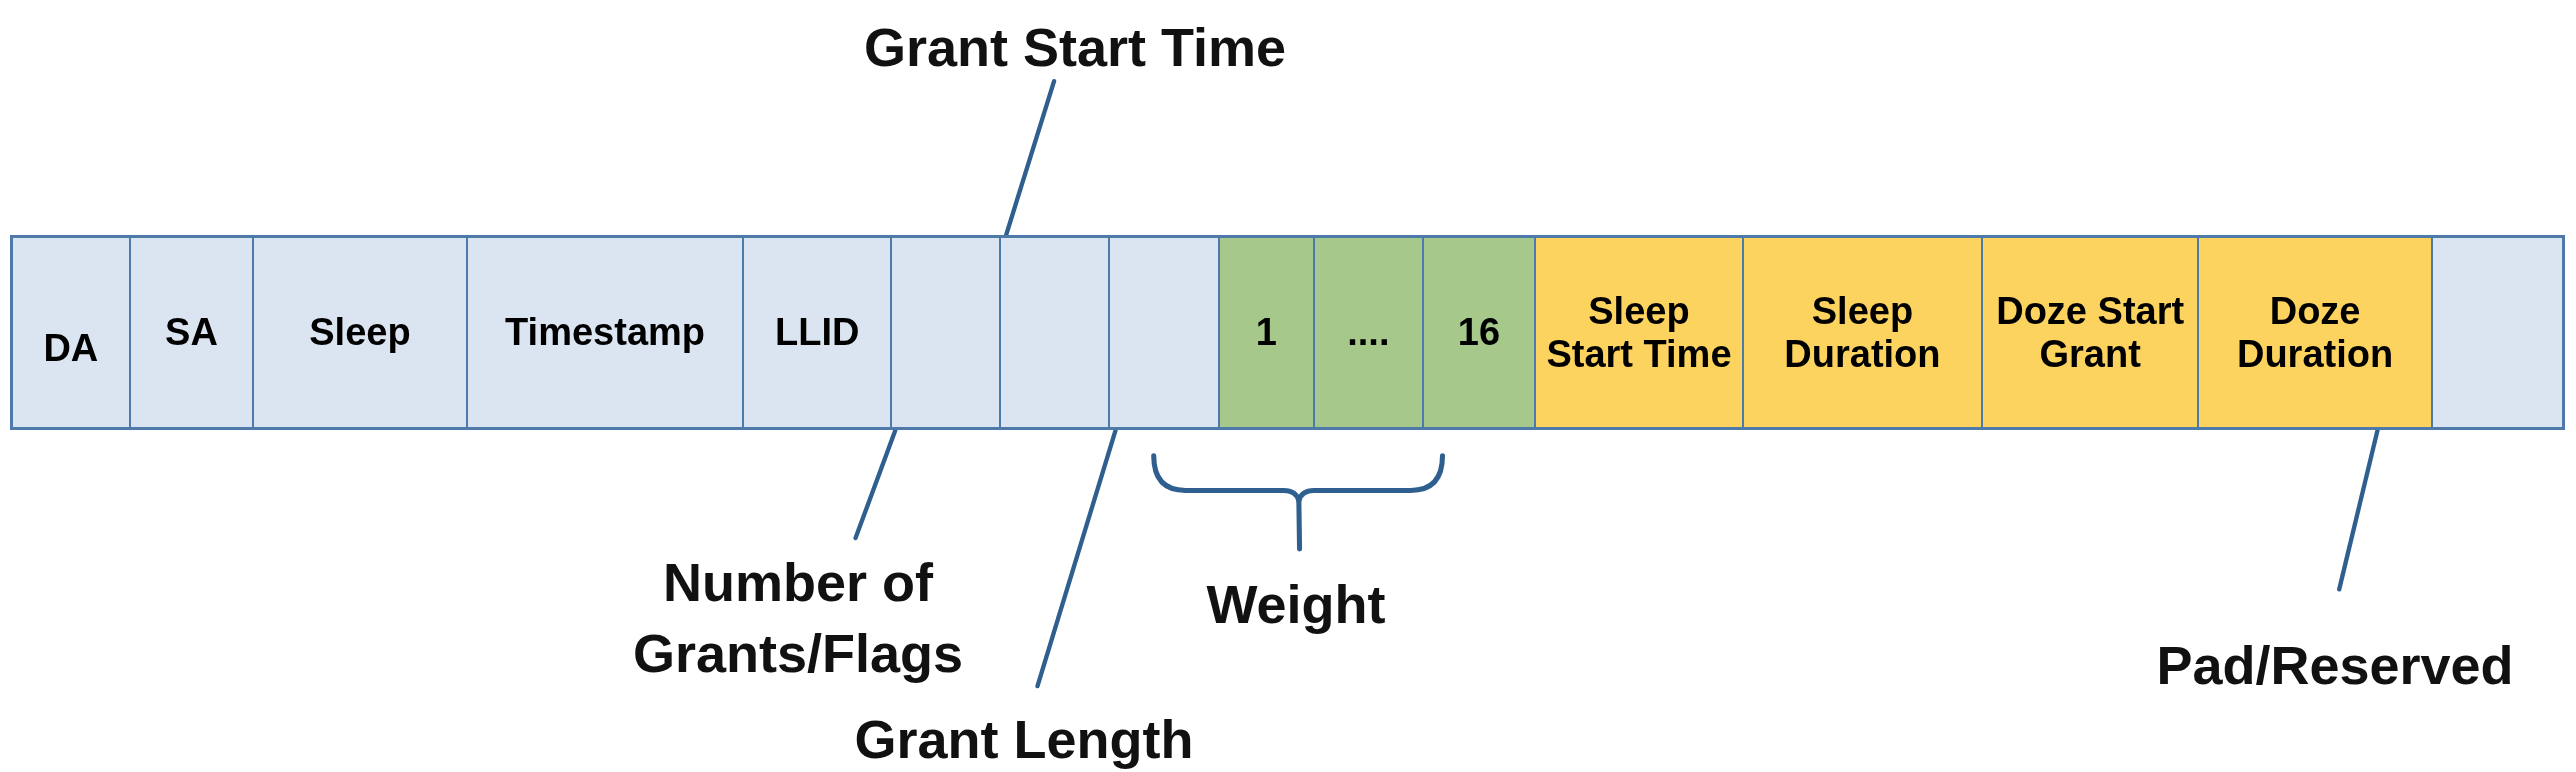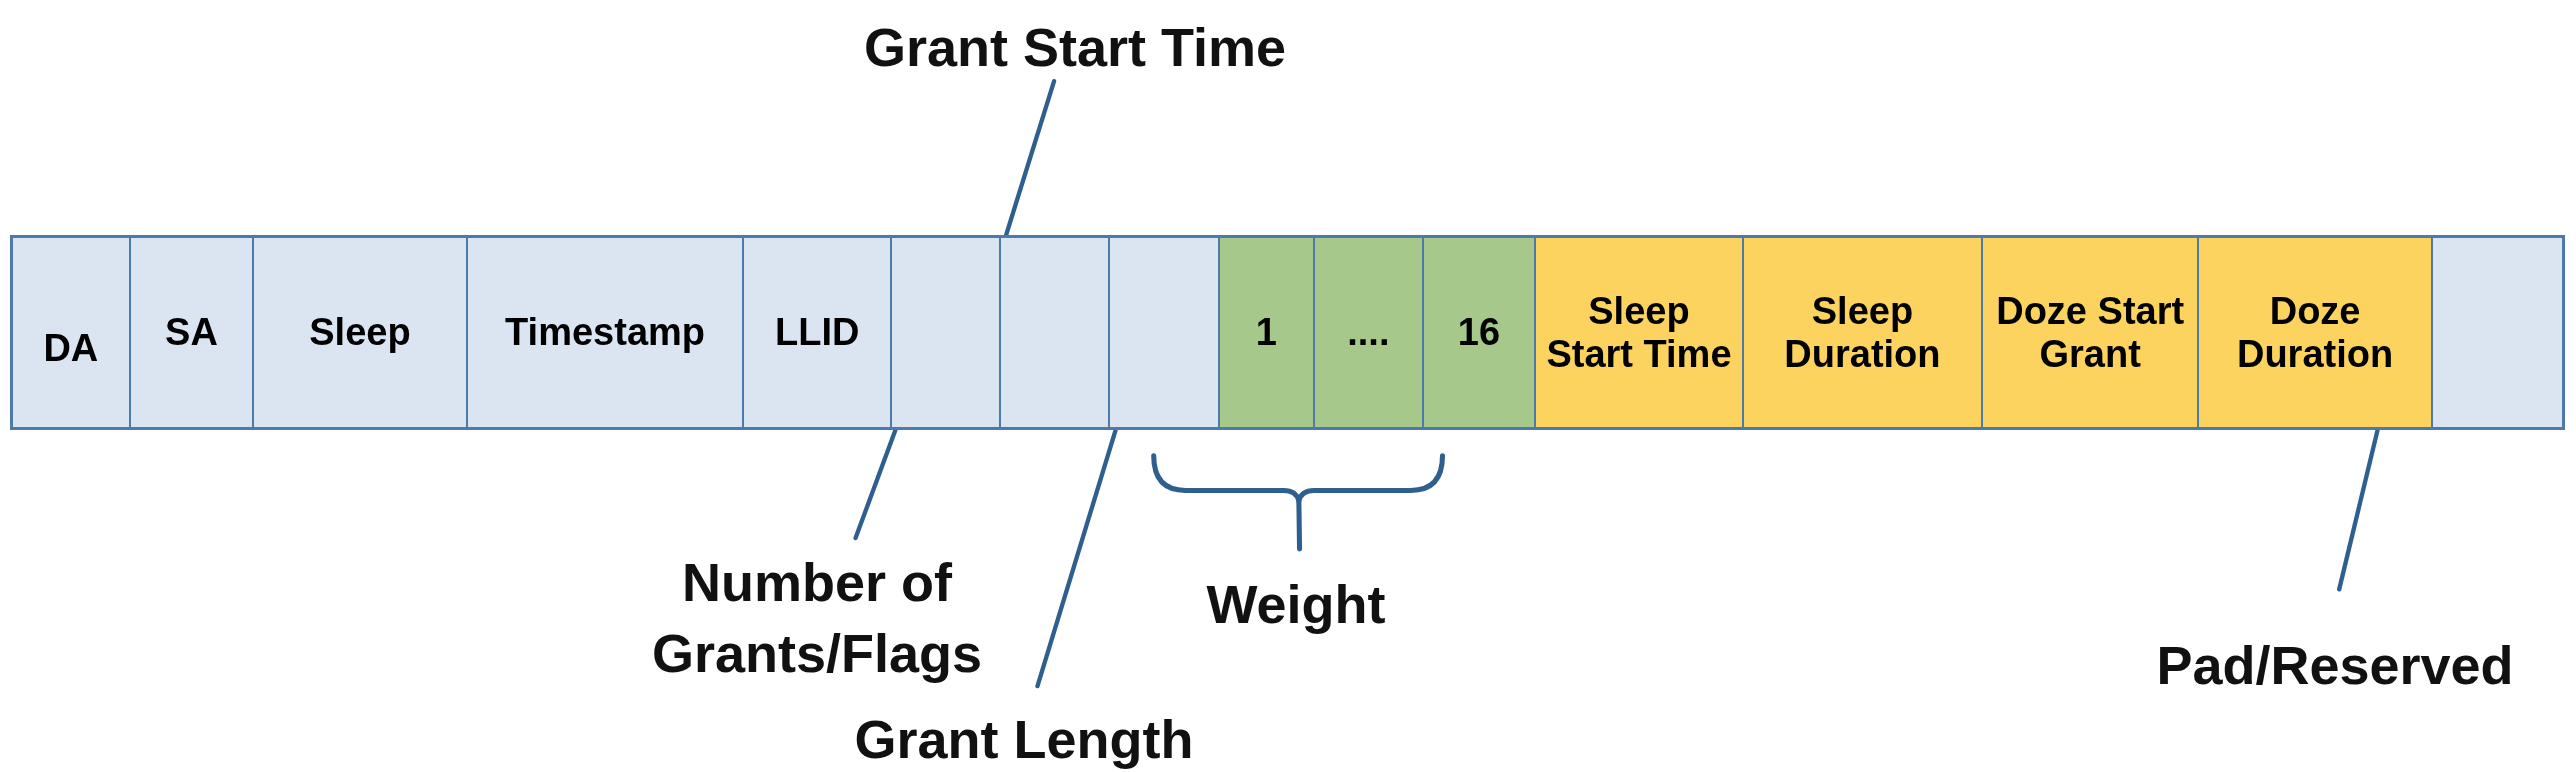--- a/index.html
+++ b/index.html
@@ -36,21 +36,21 @@
   
   .label{
     position:absolute;
     width:578px;
     text-align:center;
     font-weight:bold; font-size:54px; color:#111111;
     line-height:1.3;
     white-space:nowrap;
   }
   .label.grant-start { left:786px; top:11.6px;  }
-  .label.num-grants  { left:528px;  top:547px; line-height:1.32; }
+  .label.num-grants  { left:509px;  top:547px; line-height:1.32; }
   .label.grant-len   { left:735px; top:704px; }
   .label.weight      { left:1007px; top:569px; }
   .label.pad-res     { left:2046px; top:630px; }
 
   
   svg.overlay{
     position:absolute; left:0; top:0;
     width:2576px; height:773px;
     pointer-events:none;
   }

